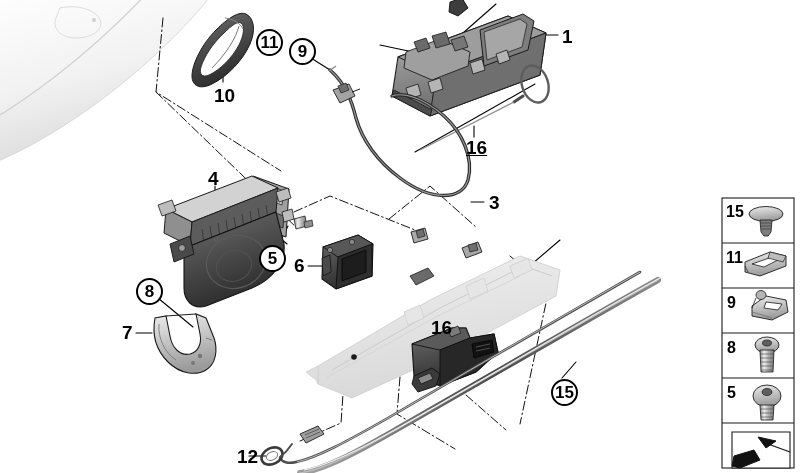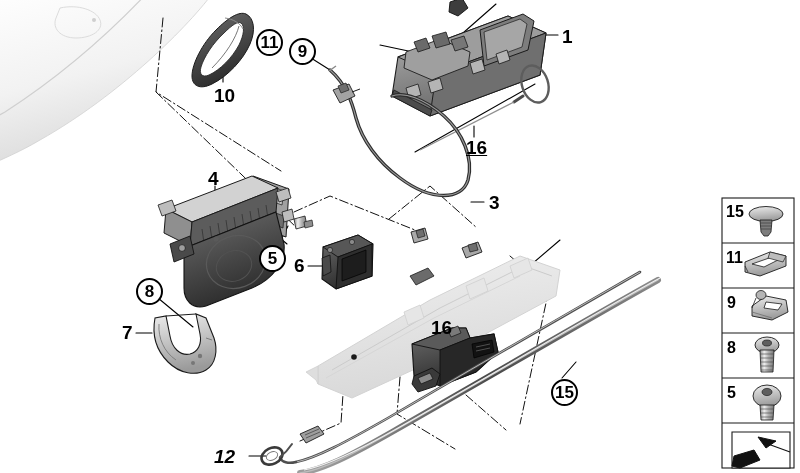--- a/index.html
+++ b/index.html
@@ -384,21 +384,21 @@
   <div class="callout-num" style="left:562px; top:27px;">1</div>
   <div class="callout-num" style="left:489px; top:193px;">3</div>
   <div class="callout-num" style="left:208px; top:169px;">4</div>
   <div class="circ-num" style="left:259px; top:245px;">5</div>
   <div class="callout-num" style="left:294px; top:256px;">6</div>
   <div class="callout-num" style="left:122px; top:323px;">7</div>
   <div class="circ-num" style="left:136px; top:278px;">8</div>
   <div class="circ-num" style="left:289px; top:38px;">9</div>
   <div class="callout-num" style="left:214px; top:86px;">10</div>
   <div class="circ-num" style="left:256px; top:29px;">11</div>
-  <div class="callout-num" style="left:214px; top:447px;font-style:italic;">12</div>
+  <div class="callout-num" style="left:237px; top:447px;">12</div>
   <div class="callout-num" style="left:431px; top:318px;">16</div>
   <div class="circ-num" style="left:551px; top:379px;">15</div>
   <div class="callout-num" style="left:466px; top:138px;text-decoration:underline;">16</div>
 
   <div class="legend-num" style="left:726px; top:203px;">15</div>
   <div class="legend-num" style="left:726px; top:249px;">11</div>
   <div class="legend-num" style="left:727px; top:294px;">9</div>
   <div class="legend-num" style="left:727px; top:339px;">8</div>
   <div class="legend-num" style="left:727px; top:384px;">5</div>
 

